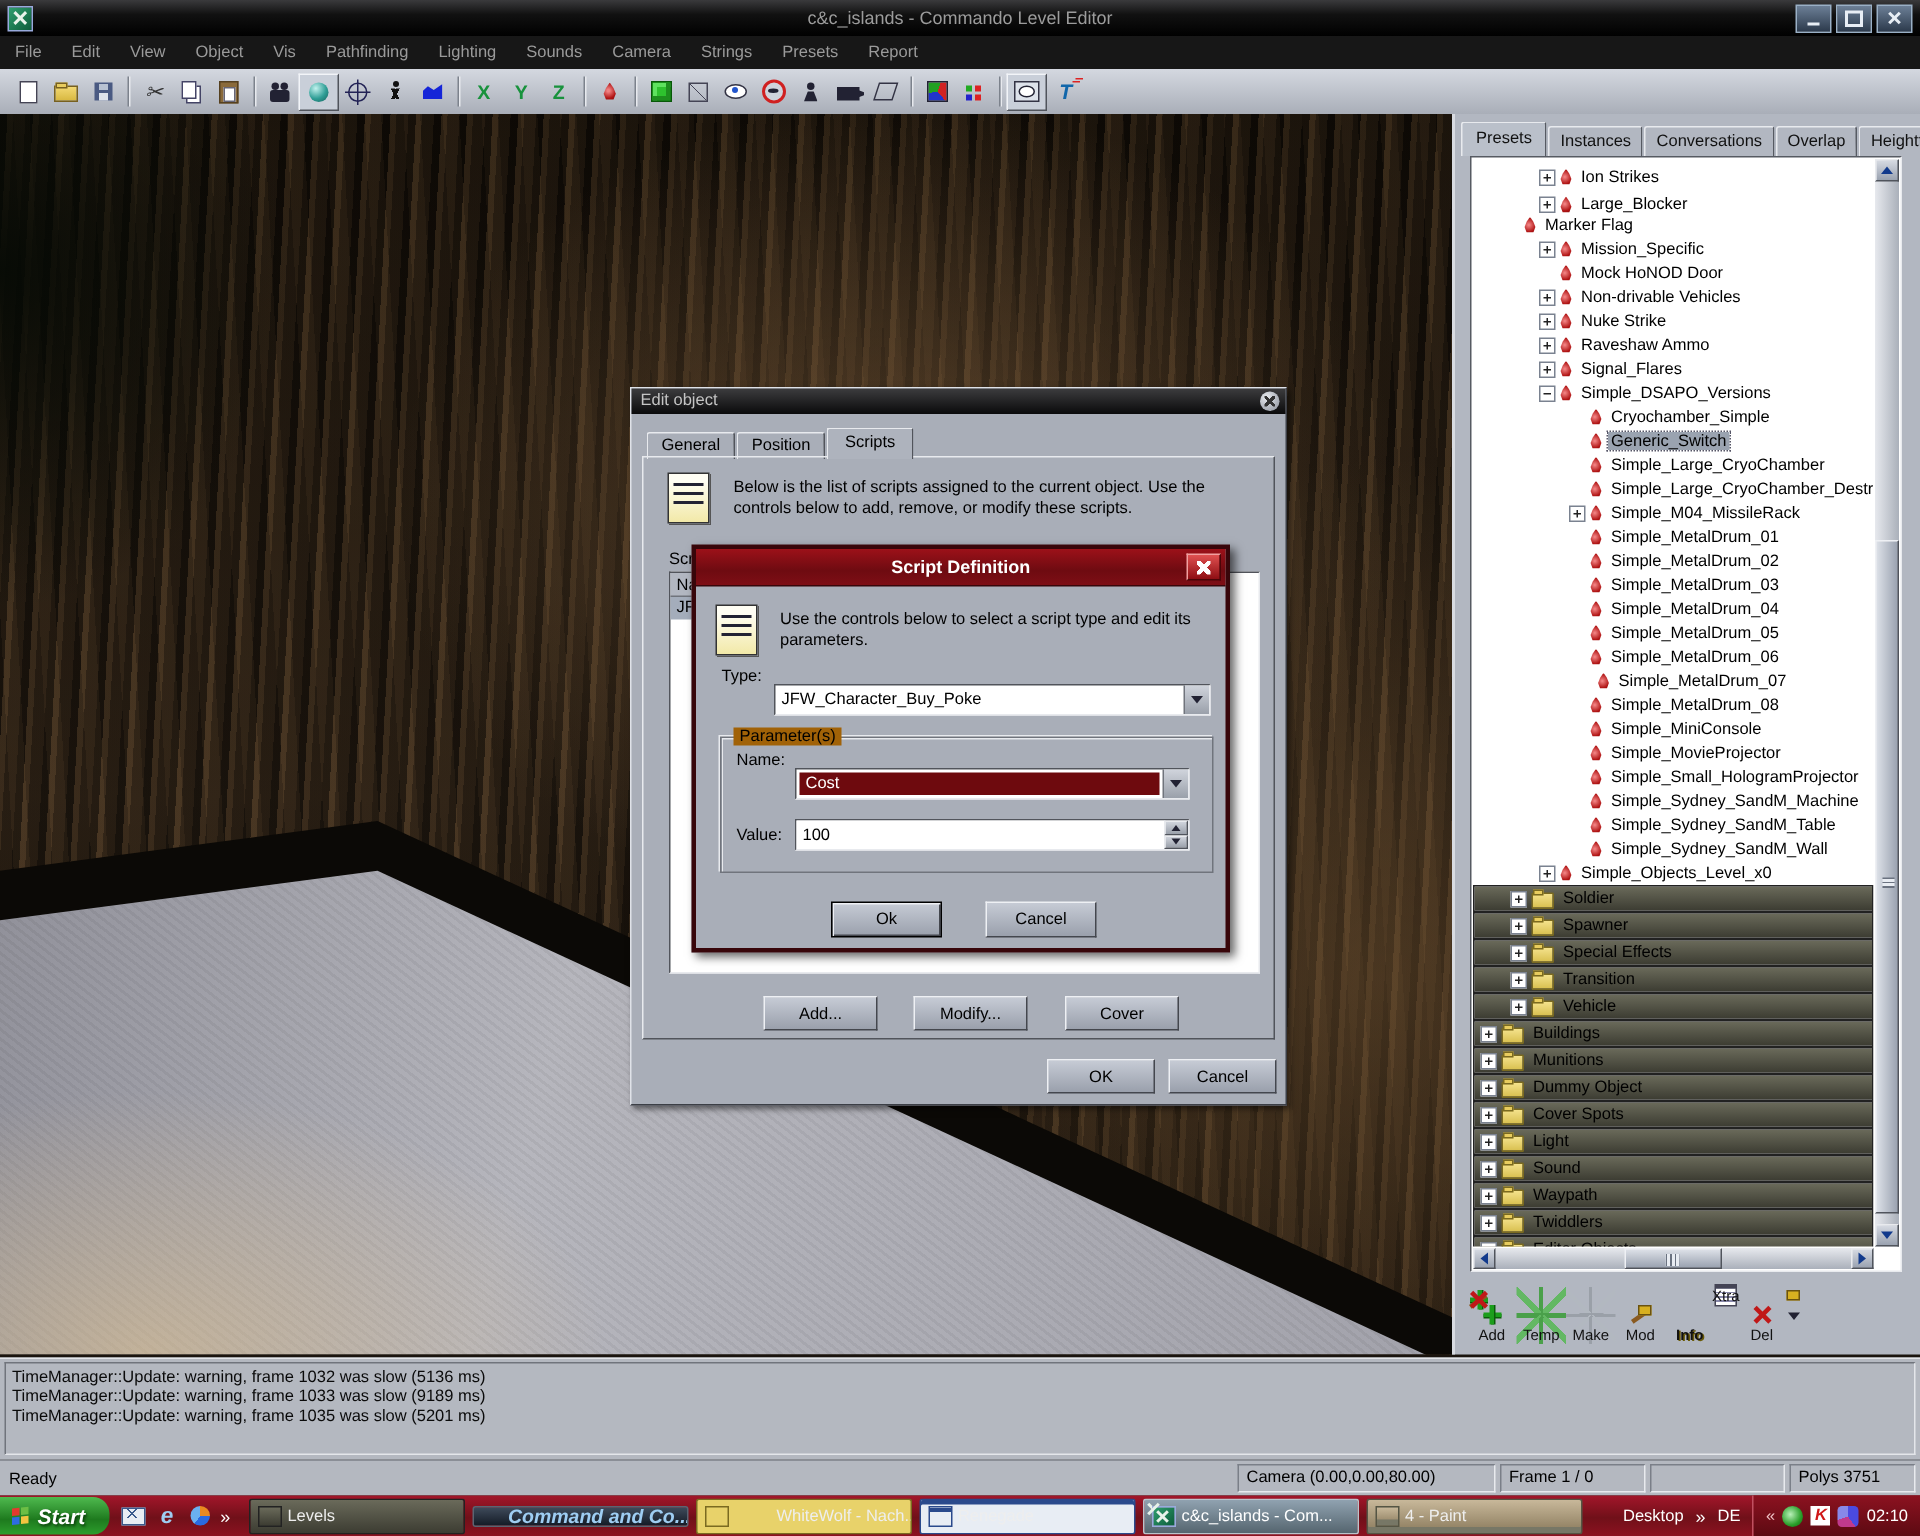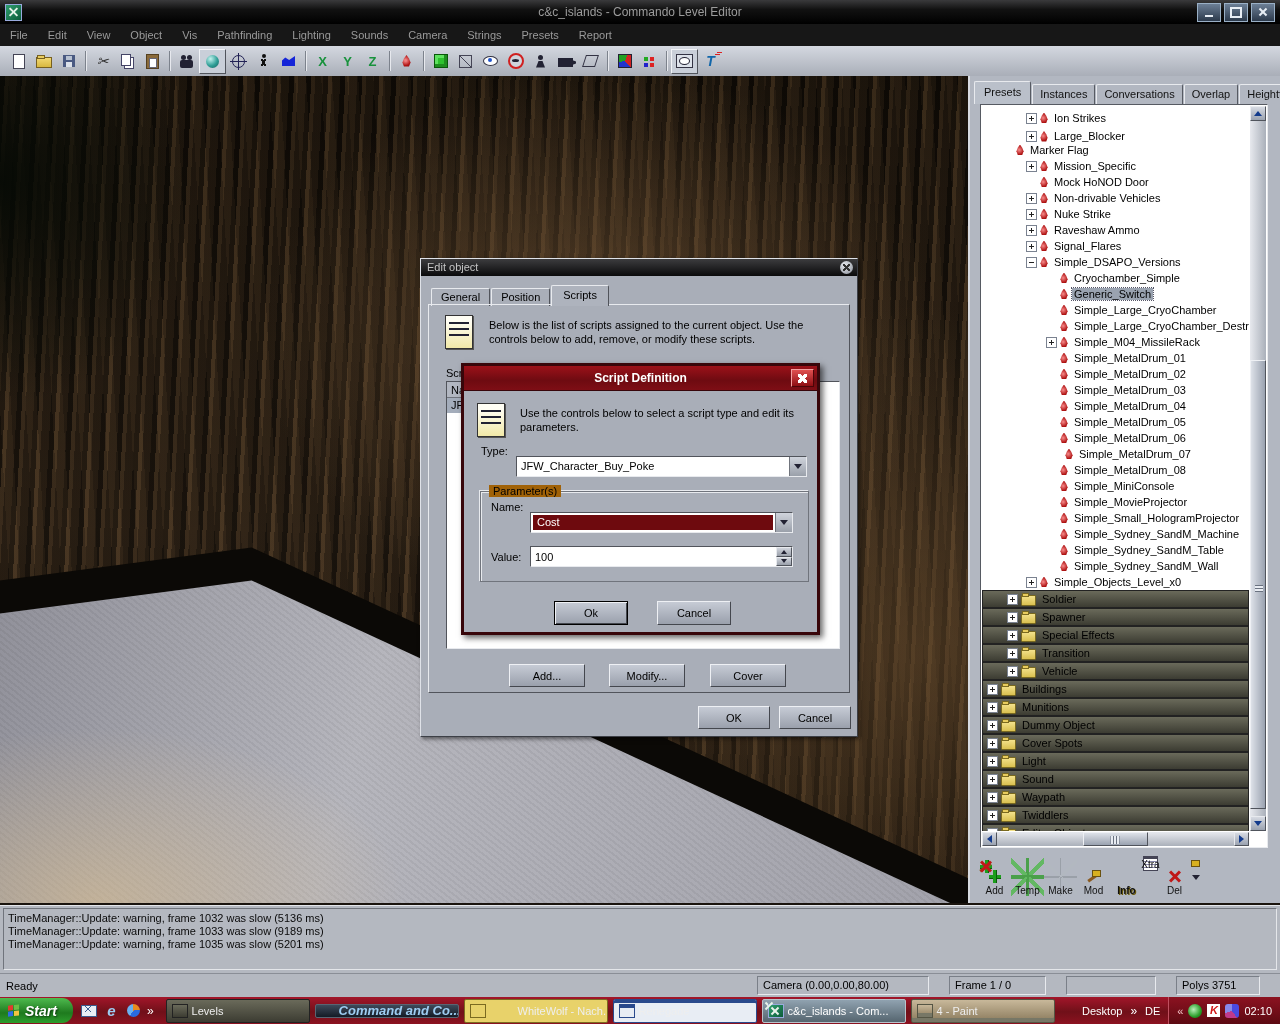--- a/index.html
+++ b/index.html
@@ -160,21 +160,21 @@
   .ic-xtra{width:13px;height:11px;background:repeating-linear-gradient(180deg,#fff 0 2px,#88a 2px 3px);border:1px solid #445;}
   .ic-del::before{content:"";position:absolute;left:1px;top:6.5px;width:14px;height:3px;background:#c01818;transform:rotate(45deg);}
   .ic-del::after{content:"";position:absolute;left:1px;top:6.5px;width:14px;height:3px;background:#c01818;transform:rotate(-45deg);}
   
   .logpanel{position:absolute;left:0;top:905px;width:1280px;height:68px;background:#b4b8c0;
      border-top:1px solid #e4e6ea;box-sizing:border-box;}
   .loginner{position:absolute;inset:2px 3px 3px 3px;border:1px solid #70747c;border-bottom-color:#e4e6ea;border-right-color:#e4e6ea;padding:3px 4px;}
   .logline{line-height:13px;color:#0a0a0a;}
   .statusbar{position:absolute;left:0;top:973px;width:1280px;height:24px;background:#b4b8c0;display:flex;align-items:center;border-top:1px solid #8a8e96;box-sizing:border-box;}
   .st-ready{flex:1;padding-left:6px;}
-  .st-pane{height:17px;line-height:17px;padding:0 5px;margin-right:20px;border:1px solid #7a7f88;
+  .st-pane{height:17px;line-height:17px;padding:0 5px;margin-right:3px;border:1px solid #7a7f88;
      border-bottom-color:#e8eaee;border-right-color:#e8eaee;background:#b4b8c0;}
   .st-cam{width:160px;} .st-frame{width:85px;} .st-blank{width:78px;} .st-polys{width:72px;}
   
   .taskbar{position:absolute;left:0;top:997px;width:1280px;height:27px;
      background:linear-gradient(180deg,#a3162a 0%,#701019 55%,#8c1220 100%);display:flex;align-items:center;}
   .startbtn{height:25px;margin-top:0;padding:0 16px 0 8px;background:linear-gradient(180deg,#4fba4f,#1e7a1e 60%,#2d9e2d);
      border-radius:0 11px 11px 0;display:flex;align-items:center;gap:5px;color:#fff;font-weight:bold;font-style:italic;
      font-size:14px;text-shadow:1px 1px 2px #0a3a0a;flex:0 0 auto;}
   .flag{width:12px;height:12px;display:grid;grid-template-columns:5px 5px;grid-template-rows:5px 5px;gap:1px;transform:skewY(-6deg);}
   .flag i{display:block;} .f1{background:#e23a2e;} .f2{background:#6cbe45;} .f3{background:#2e6ce2;} .f4{background:#f2c440;}

